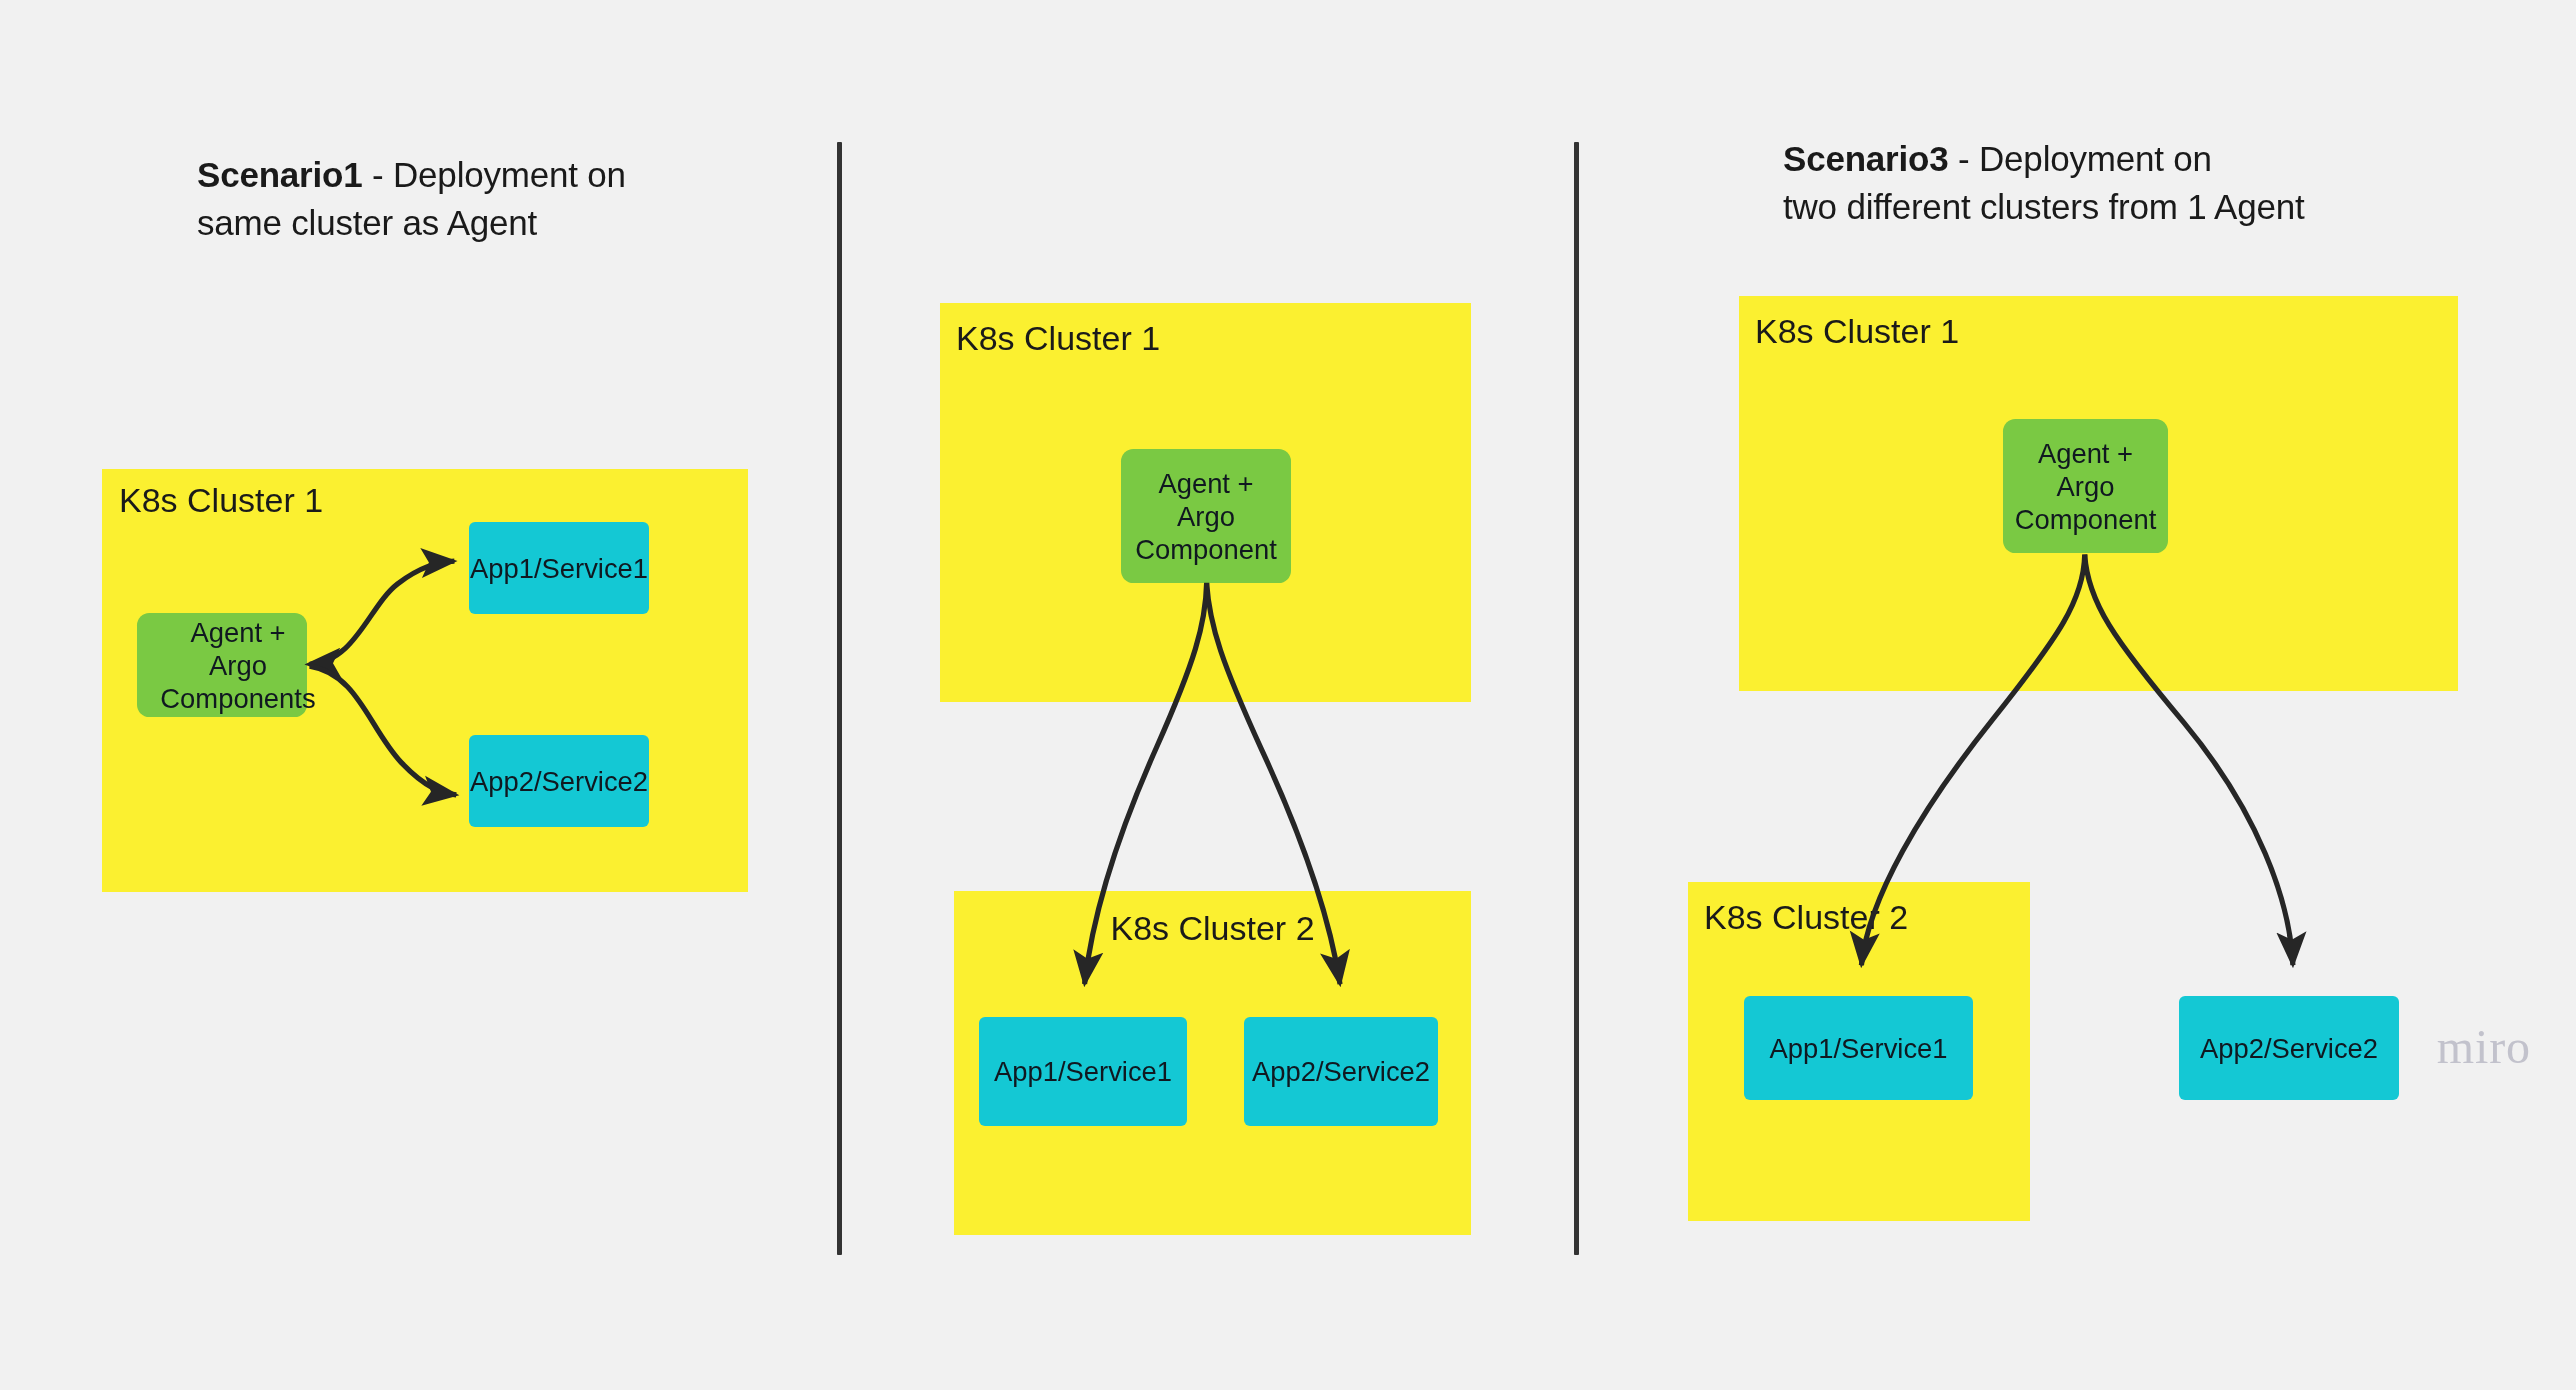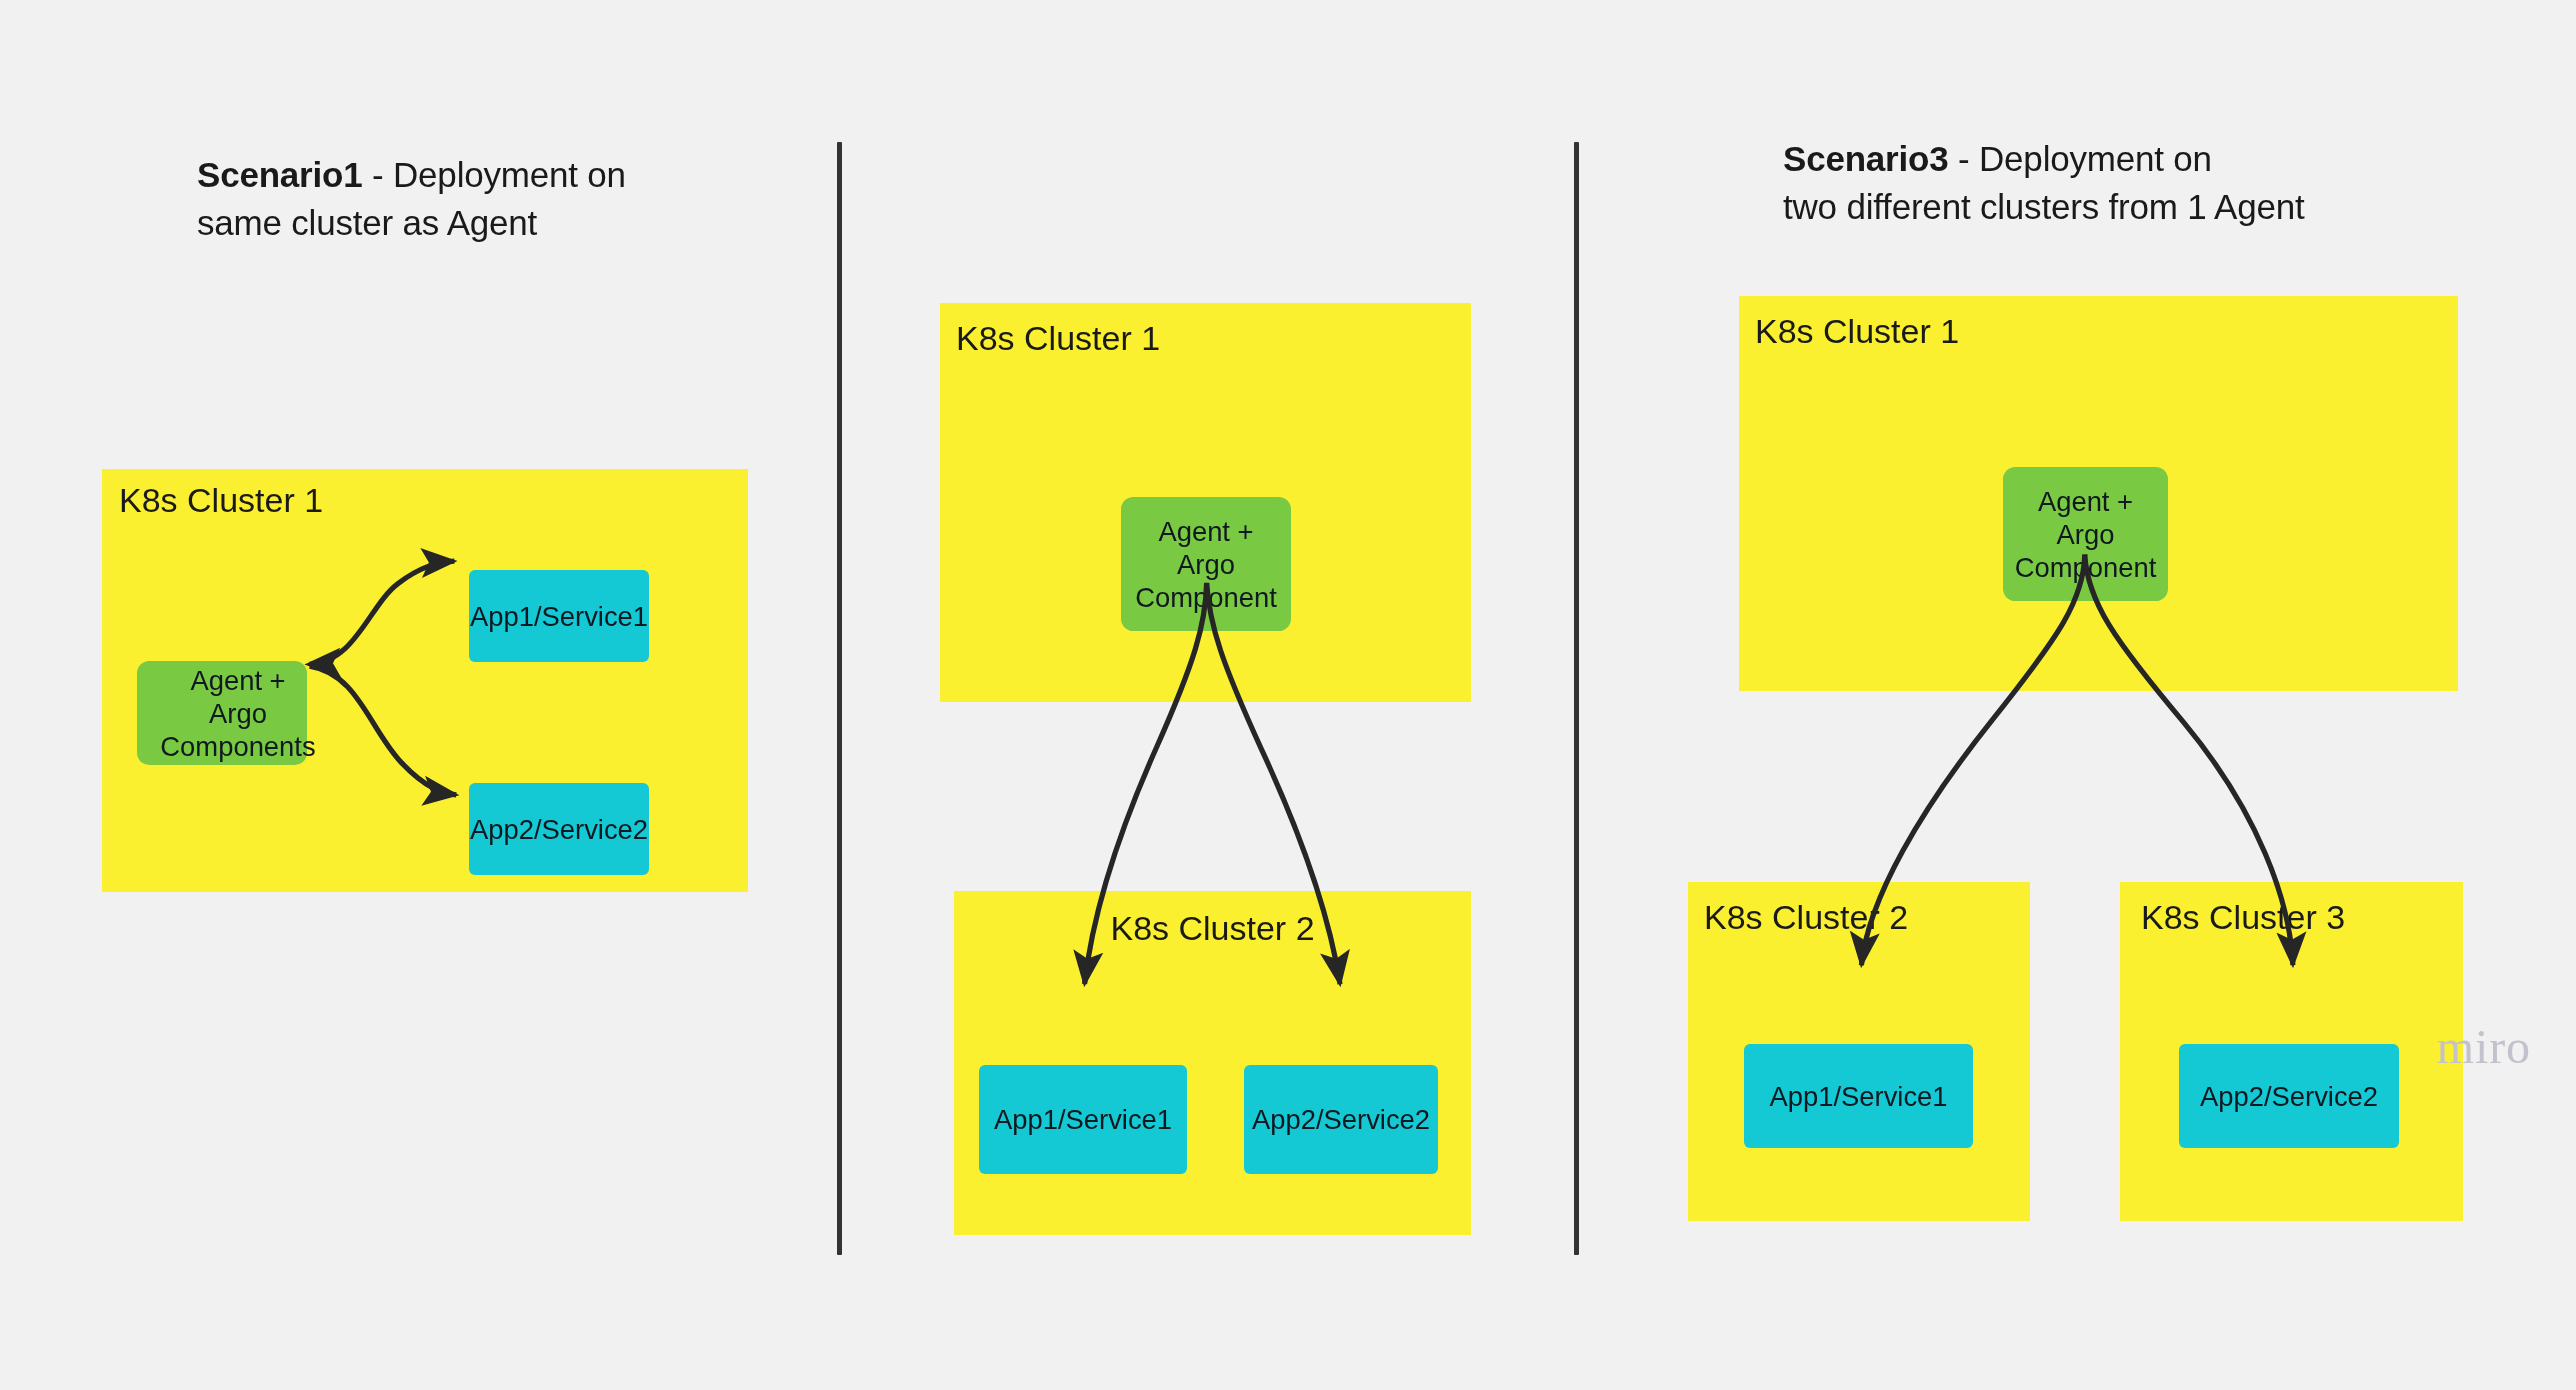--- a/index.html
+++ b/index.html
@@ -59,21 +59,20 @@
     box-sizing: border-box;
     display: flex;
     align-items: center;
     justify-content: center;
     text-align: center;
     font-size: 27.4px;
     line-height: 33px;
     color: #101820;
     white-space: pre-line;
     border-radius: 13.2px;
-    margin-top: 48px;
   }
   .node.green { background: #7ac943; border-radius: 12.3px; }
   .node.green-alt { background: #7ac943; }
   .node.cyan { background: #14c8d4; border-radius: 6px; }
 
   
   #arrows {
     position: absolute;
     inset: 0;
     width: 2576px;
@@ -142,23 +141,20 @@
   <div class="node green-alt" style="left:2003px; top:419px; width:165px; height:134px; border-radius:12.3px;">Agent +
 Argo
 Component</div>
 
   <div class="abs cluster" style="left:1688px; top:882px; width:342px; height:339px;">
     <div class="cluster-label" style="left:16px; top:15px;">K8s Cluster 2</div>
   </div>
 
   <div class="node cyan" style="left:1744px; top:996px; width:229px; height:104px;">App1/Service1</div>
 
-  <div class="abs cluster" style="left:2120px; top:882px; width:343px; height:339px;">
-    <div class="cluster-label" style="left:21px; top:15px;">K8s Cluster 3</div>
-  </div>
 
   <div class="node cyan" style="left:2179px; top:996px; width:220px; height:104px;">App2/Service2</div>
 
   <svg id="arrows" viewBox="0 0 2722 1469">
     <defs>
       <marker id="ah" markerWidth="8" markerHeight="8" refX="6.4" refY="3.1" orient="auto" markerUnits="strokeWidth">
         <path d="M0,0.2 L7,3.1 L0,6 L1.5,3.1 Z" fill="#262626"></path>
       </marker>
       <marker id="ah-tail" markerWidth="8" markerHeight="8" refX="1" refY="3.1" orient="auto" markerUnits="strokeWidth">
         <path d="M7,0.2 L0,3.1 L7,6 L5.5,3.1 Z" fill="#262626"></path>

